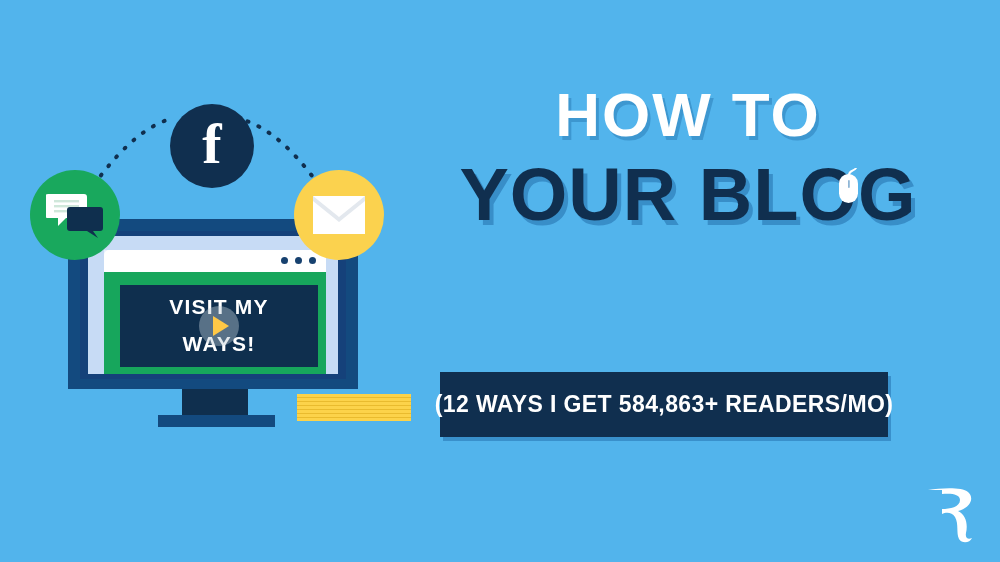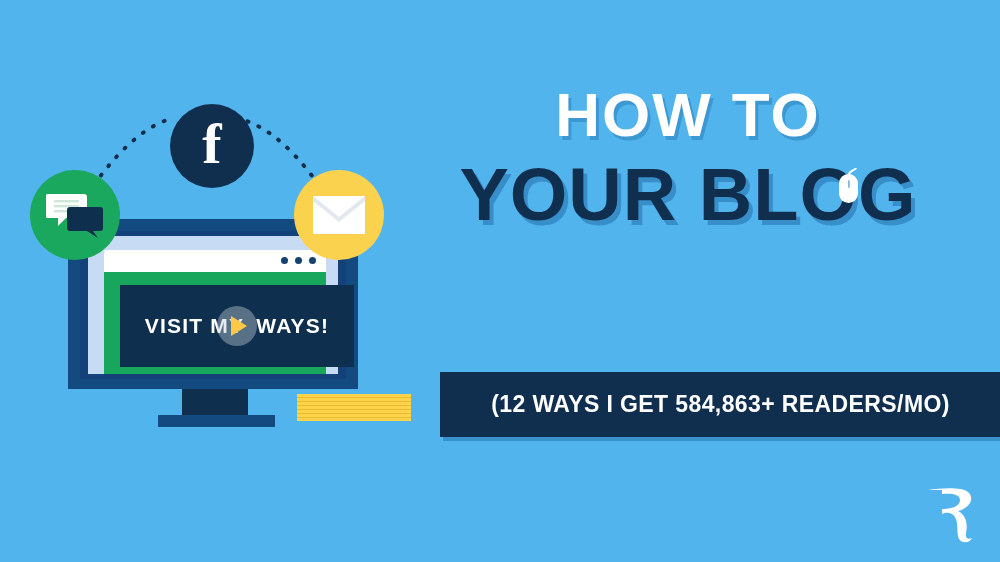--- a/index.html
+++ b/index.html
@@ -100,25 +100,25 @@
     left: 104px;
     top: 272px;
     width: 222px;
     height: 102px;
     background: #17a65c;
   }
   .screen-content {
     position: absolute;
     left: 120px;
     top: 285px;
-    width: 234px;
+    width: 198px;
     height: 82px;
     background: #0f2f4e;
     display: flex;
-    flex-direction: row;
+    flex-direction: column;
     align-items: center;
     justify-content: center;
     gap: 12px;
   }
   .screen-content .line {
     color: #ffffff;
     font-weight: bold;
     font-size: 21px;
     letter-spacing: 1.2px;
     line-height: 1.18;
@@ -262,21 +262,21 @@
     left: 399px;
     top: 10px;
     width: 24px;
     height: 36px;
   }
 
   .subtitle-box {
     position: absolute;
     left: 440px;
     top: 372px;
-    width: 561px;
+    width: 448px;
     height: 65px;
     background: #102f4f;
     box-shadow: 3px 4px 0 rgba(24, 96, 158, 0.42);
     display: flex;
     align-items: center;
     justify-content: center;
   }
   .subtitle-text {
     color: #ffffff;
     font-weight: bold;

